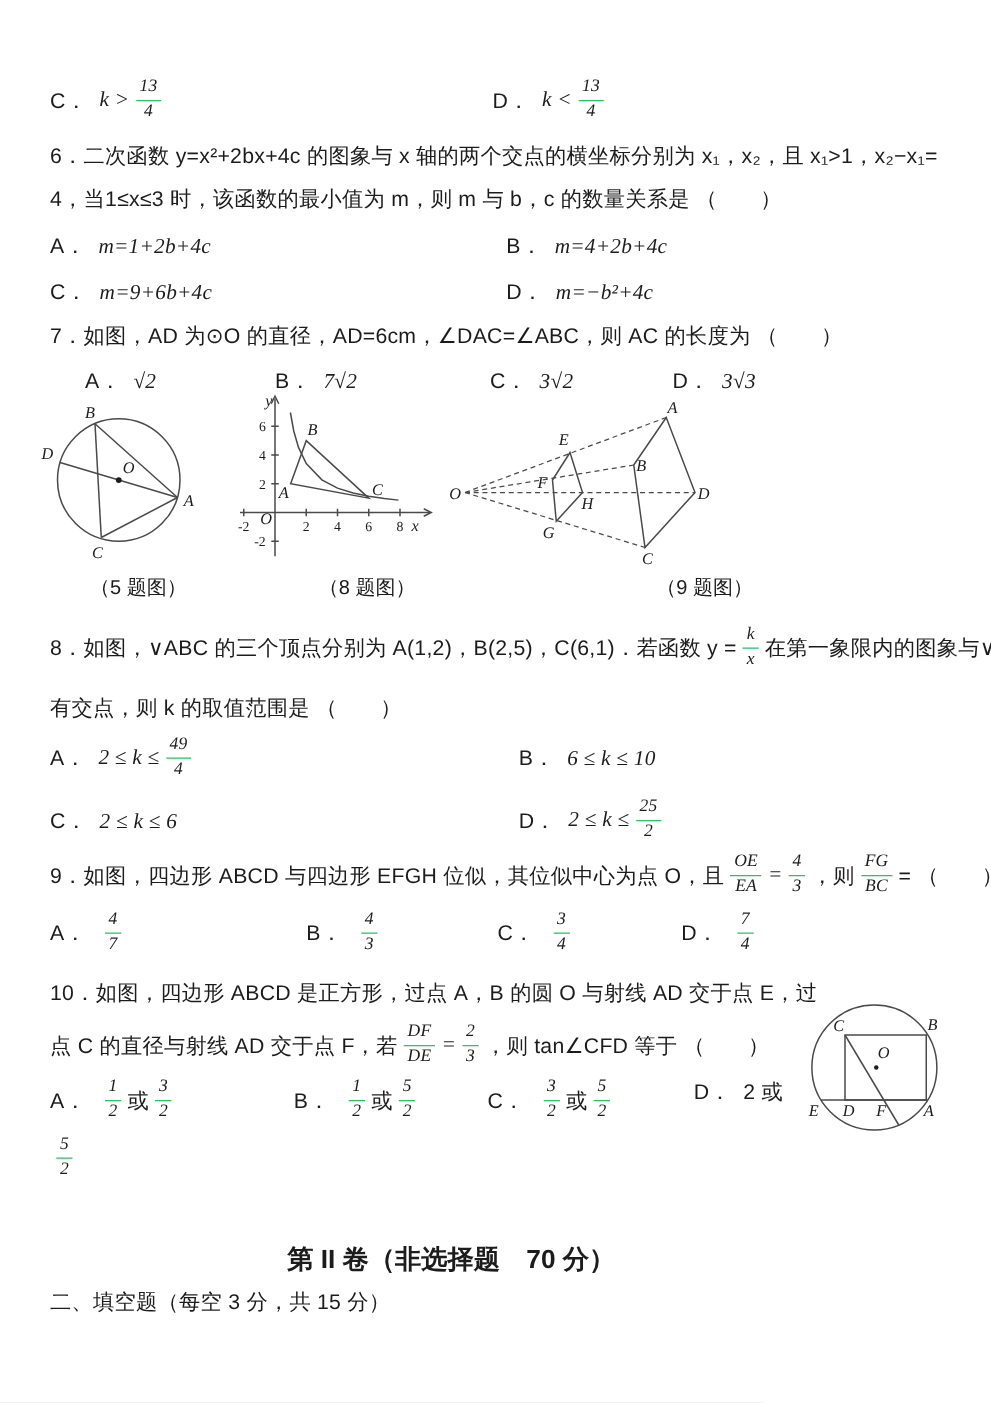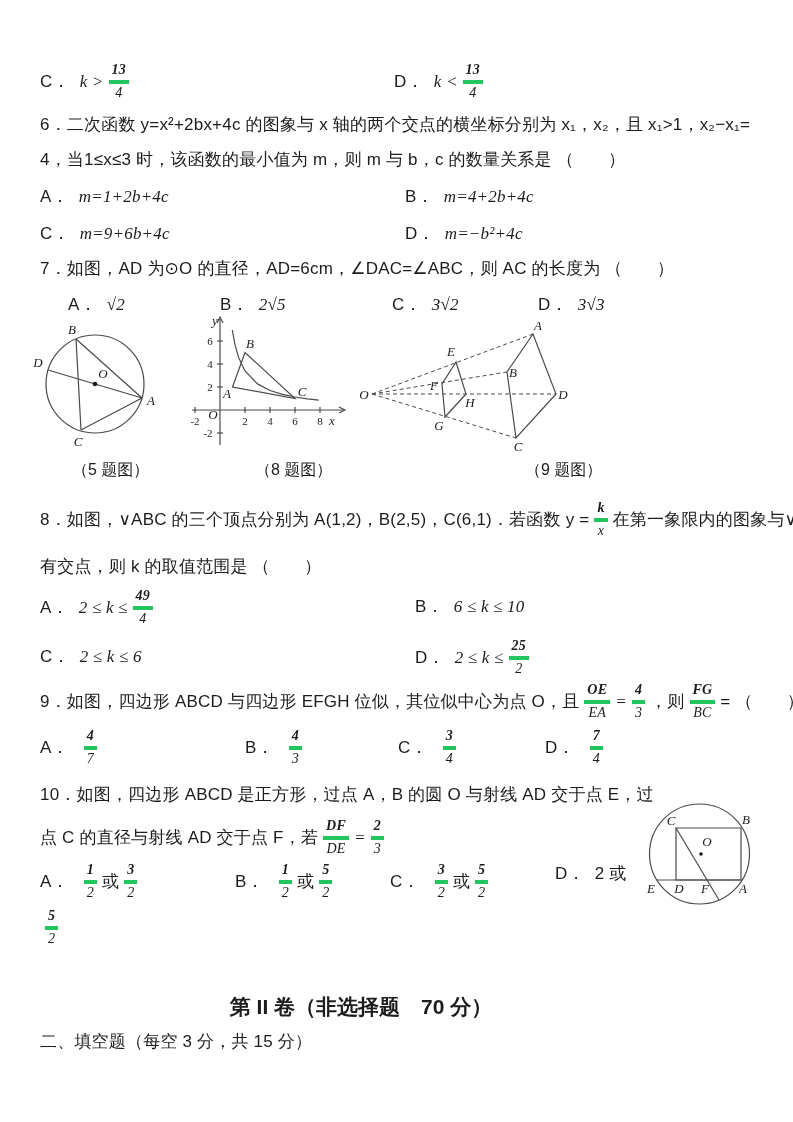--- a/index.html
+++ b/index.html
@@ -4,21 +4,21 @@
 <style>
   html,body{margin:0;padding:0;background:#e8e8e8;}
   .page{position:relative;width:793px;height:1122px;background:#ffffff;overflow:hidden;
         font-family:"Liberation Sans","DejaVu Sans",sans-serif;color:#1c1c1c;}
   .line{position:absolute;font-size:17px;white-space:nowrap;letter-spacing:0.2px;}
   .flexline{display:flex;align-items:center;}
   .math{font-family:"Liberation Serif","DejaVu Serif",serif;font-style:italic;}
   .frac{display:inline-block;text-align:center;vertical-align:middle;
         font-family:"Liberation Serif","DejaVu Serif",serif;font-style:italic;
         font-size:14px;line-height:1.2;margin:0 5px;}
-  .frac .num{display:block;border-bottom:4px solid #22c55e;padding:0 3px 1px;font-weight:bold;}
+  .frac .num{display:block;border-bottom:1px solid #22c55e;padding:0 3px 1px;}
   .frac .den{display:block;padding-top:1px;}
   .optlabel{margin-right:10px;}
   .caption{position:absolute;font-size:16px;white-space:nowrap;}
   .section-title{position:absolute;left:0;width:722px;text-align:center;
                  font-weight:bold;font-size:21px;}
   svg{position:absolute;overflow:visible;}
   svg text{font-family:"Liberation Serif","DejaVu Serif",serif;font-style:italic;
            font-size:13px;fill:#1c1c1c;}
   svg .tick{font-family:"Liberation Serif","DejaVu Serif",serif;font-style:normal;font-size:11px;}
   .stroke{fill:none;stroke:#4a4a4a;stroke-width:1.2;}
@@ -48,21 +48,21 @@
 
   <div class="line" style="left:40px;top:113px;">6．二次函数 y=x²+2bx+4c 的图象与 x 轴的两个交点的横坐标分别为 x₁，x₂，且 x₁&gt;1，x₂−x₁=</div>
   <div class="line" style="left:40px;top:148px;">4，当1≤x≤3 时，该函数的最小值为 m，则 m 与 b，c 的数量关系是 （　　）</div>
   <div class="line" style="left:40px;top:185px;"><span class="optlabel">A．</span><span class="math">m=1+2b+4c</span></div>
   <div class="line" style="left:405px;top:185px;"><span class="optlabel">B．</span><span class="math">m=4+2b+4c</span></div>
   <div class="line" style="left:40px;top:222px;"><span class="optlabel">C．</span><span class="math">m=9+6b+4c</span></div>
   <div class="line" style="left:405px;top:222px;"><span class="optlabel">D．</span><span class="math">m=−b²+4c</span></div>
 
   <div class="line" style="left:40px;top:257px;">7．如图，AD 为⊙O 的直径，AD=6cm，∠DAC=∠ABC，则 AC 的长度为 （　　）</div>
   <div class="line" style="left:40px;top:293px;margin-left:28px;"><span class="optlabel">A．</span><span class="math">√2</span></div>
-  <div class="line" style="left:220px;top:293px;"><span class="optlabel">B．</span><span class="math">2√5</span></div>
+  <div class="line" style="left:220px;top:293px;"><span class="optlabel">B．</span><span class="math">7√2</span></div>
   <div class="line" style="left:392px;top:293px;"><span class="optlabel">C．</span><span class="math">3√2</span></div>
   <div class="line" style="left:538px;top:293px;"><span class="optlabel">D．</span><span class="math">3√3</span></div>
 
   <svg style="left:12px;top:316px;" width="155" height="134" viewBox="0 0 155 134">
     <circle class="stroke" cx="83" cy="68" r="49"></circle>
     <g class="stroke">
       <line x1="36" y1="54" x2="130" y2="82"></line>
       <line x1="64" y1="23" x2="130" y2="82"></line>
       <line x1="64" y1="23" x2="69" y2="114"></line>
       <line x1="69" y1="114" x2="130" y2="82"></line>
@@ -220,20 +220,21 @@
     <span>点 C 的直径与射线 AD 交于点 F，若</span>
     <span class="frac">
         <span class="num">DF</span>
         <span class="den">DE</span>
       </span>
     <span class="math">=</span>
     <span class="frac">
         <span class="num">2</span>
         <span class="den">3</span>
       </span>
+    <span>，则 tan∠CFD 等于 （　　）</span>
   </div>
   <div class="line flexline" style="left:40px;top:862px;">
     <span class="optlabel">A．</span>
     <span class="frac">
         <span class="num">1</span>
         <span class="den">2</span>
       </span>
     <span>或</span>
     <span class="frac">
         <span class="num">3</span>

